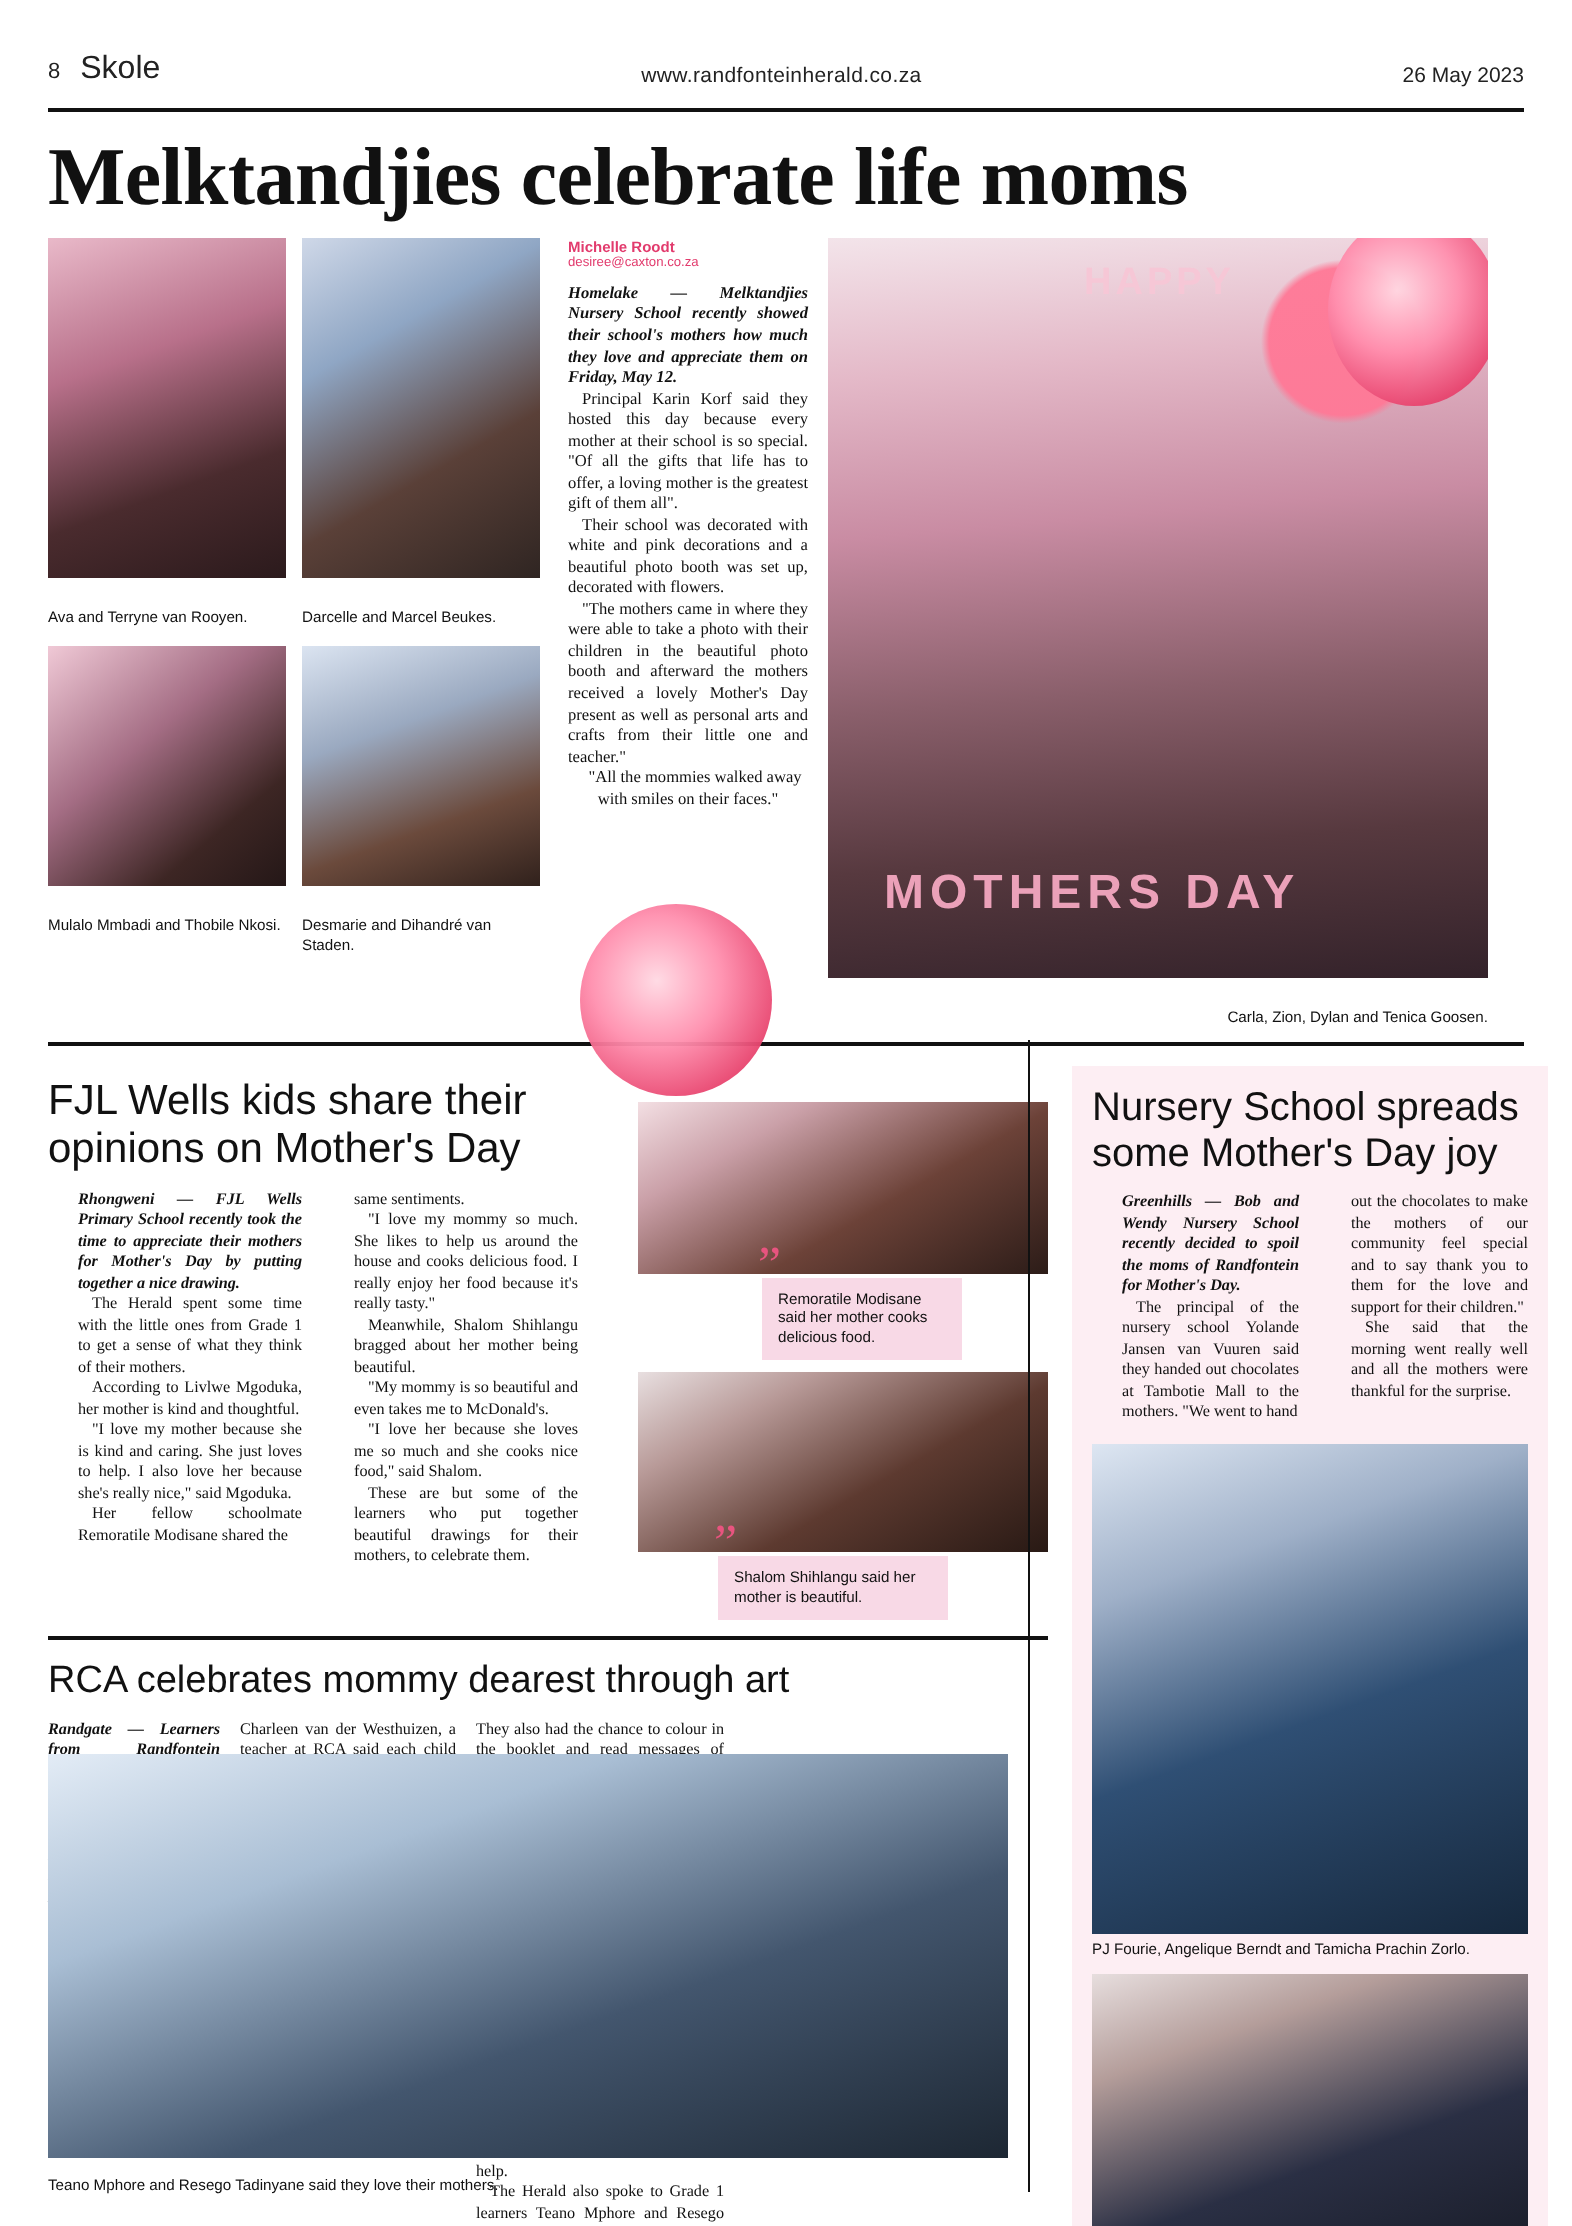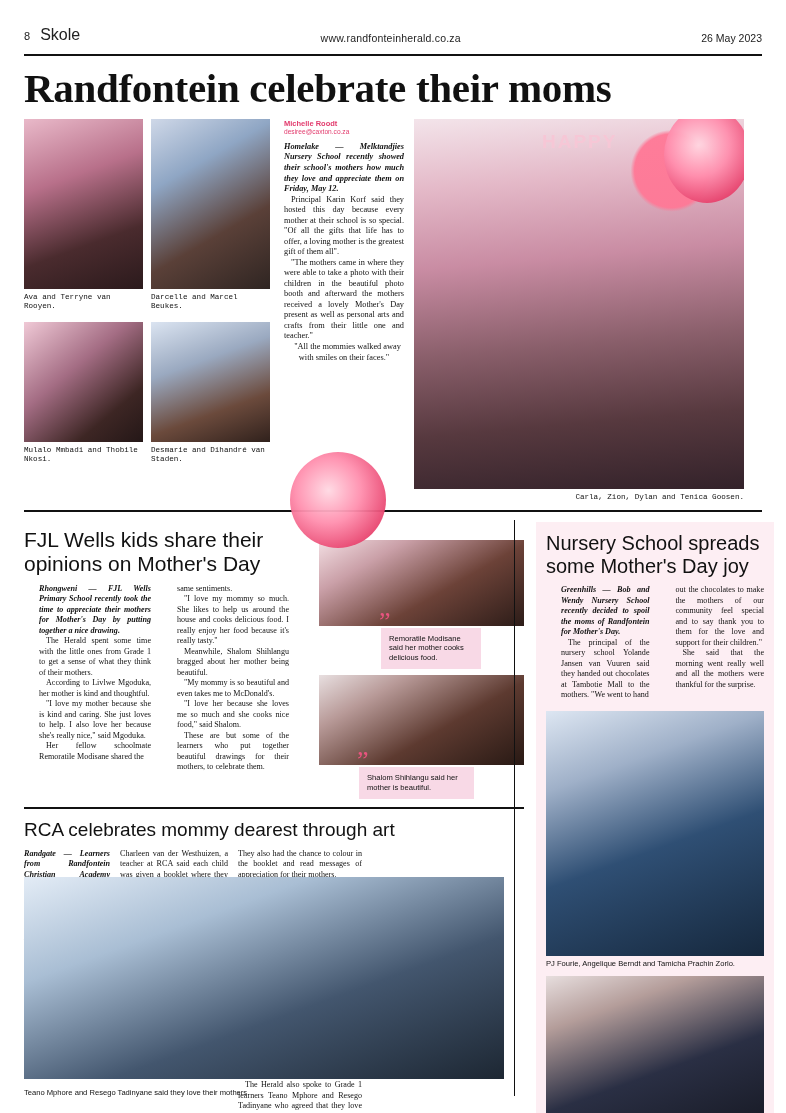--- a/index.html
+++ b/index.html
@@ -33,22 +33,22 @@
     font-family: "Liberation Serif", serif;
     font-size: 41px; font-weight: 700; letter-spacing:-0.3px;
     margin: 12px 0 10px 0; line-height: 1;
   }
 
   
   .top-block { display:flex; gap:10px; }
   .photo-col { width: 250px; }
   .photo-grid { display:flex; flex-wrap:wrap; gap:8px; }
   .cap {
-    font-family:Liberation Mono, monospace;
-    font-size: 7.6px; line-height:1.25; margin-top:4px; color:#111;
+    font-family:Liberation Sans, sans-serif;
+    font-size: 7.6px; line-height:1.25; margin-top:15px; color:#111;
   }
 
   .text-col { width: 120px; }
   .byline { font-family:"Liberation Sans", sans-serif; font-size:7.5px; font-weight:bold; color:#e23b6d; line-height:1.2;}
   .byline .mail { display:block; font-weight:normal; font-size:6.6px; color:#e23b6d; }
   .body-text { font-size: 8.3px; line-height: 1.27; text-align: justify; margin-top:6px; }
   .body-text p { margin: 0; text-indent: 7px; }
   .body-text p.first { text-indent: 0; }
 
   .hero { width: 330px; position:relative; }
@@ -116,21 +116,21 @@
   <div class="masthead">
     <div class="left">
       <span class="pageno">8</span>
       <span class="section">Skole</span>
     </div>
     <div class="url">www.randfonteinherald.co.za</div>
     <div class="date">26 May 2023</div>
   </div>
   <div class="rule"></div>
 
-  <h1 class="headline">Randfontein celebrate their moms</h1>
+  <h1 class="headline">Melktandjies celebrate life moms</h1>
 
   <div class="top-block">
 
     <div class="photo-col">
       <div class="photo-grid">
         <div style="width:119px">
           <div class="img p1" style="width:119px;height:170px"></div>
           <div class="cap">Ava and Terryne van Rooyen.</div>
         </div>
         <div style="width:119px">
@@ -149,28 +149,30 @@
     </div>
 
     <div class="text-col">
       <div class="byline">
         <span>Michelle Roodt</span>
         <span class="mail">desiree@caxton.co.za</span>
       </div>
       <div class="body-text">
         <p class="first"><i><b>Homelake — Melktandjies Nursery School recently showed their school's mothers how much they love and appreciate them on Friday, May 12.</b></i></p>
         <p>Principal Karin Korf said they hosted this day because every mother at their school is so special. "Of all the gifts that life has to offer, a loving mother is the greatest gift of them all".</p>
+        <p>Their school was decorated with white and pink decorations and a beautiful photo booth was set up, decorated with flowers.</p>
         <p>"The mothers came in where they were able to take a photo with their children in the beautiful photo booth and afterward the mothers received a lovely Mother's Day present as well as personal arts and crafts from their little one and teacher."</p>
         <p style="text-align:center">"All the mommies walked away with smiles on their faces."</p>
       </div>
     </div>
 
     <div class="hero">
       <div class="img hero-img" style="width:330px;height:370px;position:relative">
         <div style="position:absolute;top:12px;left:128px;font-family:'Liberation Sans',sans-serif;font-size:19px;letter-spacing:2px;color:#f7c7d6;font-weight:bold;opacity:.95">HAPPY</div>
+        <div style="position:absolute;bottom:28px;left:28px;font-family:'Liberation Sans',sans-serif;font-size:24px;letter-spacing:3px;color:#f4a7c0;font-weight:bold;opacity:.95">MOTHERS DAY</div>
         <div class="flower" style="width:86px;height:96px;right:-6px;top:-12px"></div>
       </div>
       <div class="cap" style="text-align:right">Carla, Zion, Dylan and Tenica Goosen.</div>
     </div>
   </div>
 
   <div class="flower" style="width:96px;height:96px;left:290px;top:452px;z-index:5"></div>
 
   <div class="hr-black"></div>
 

